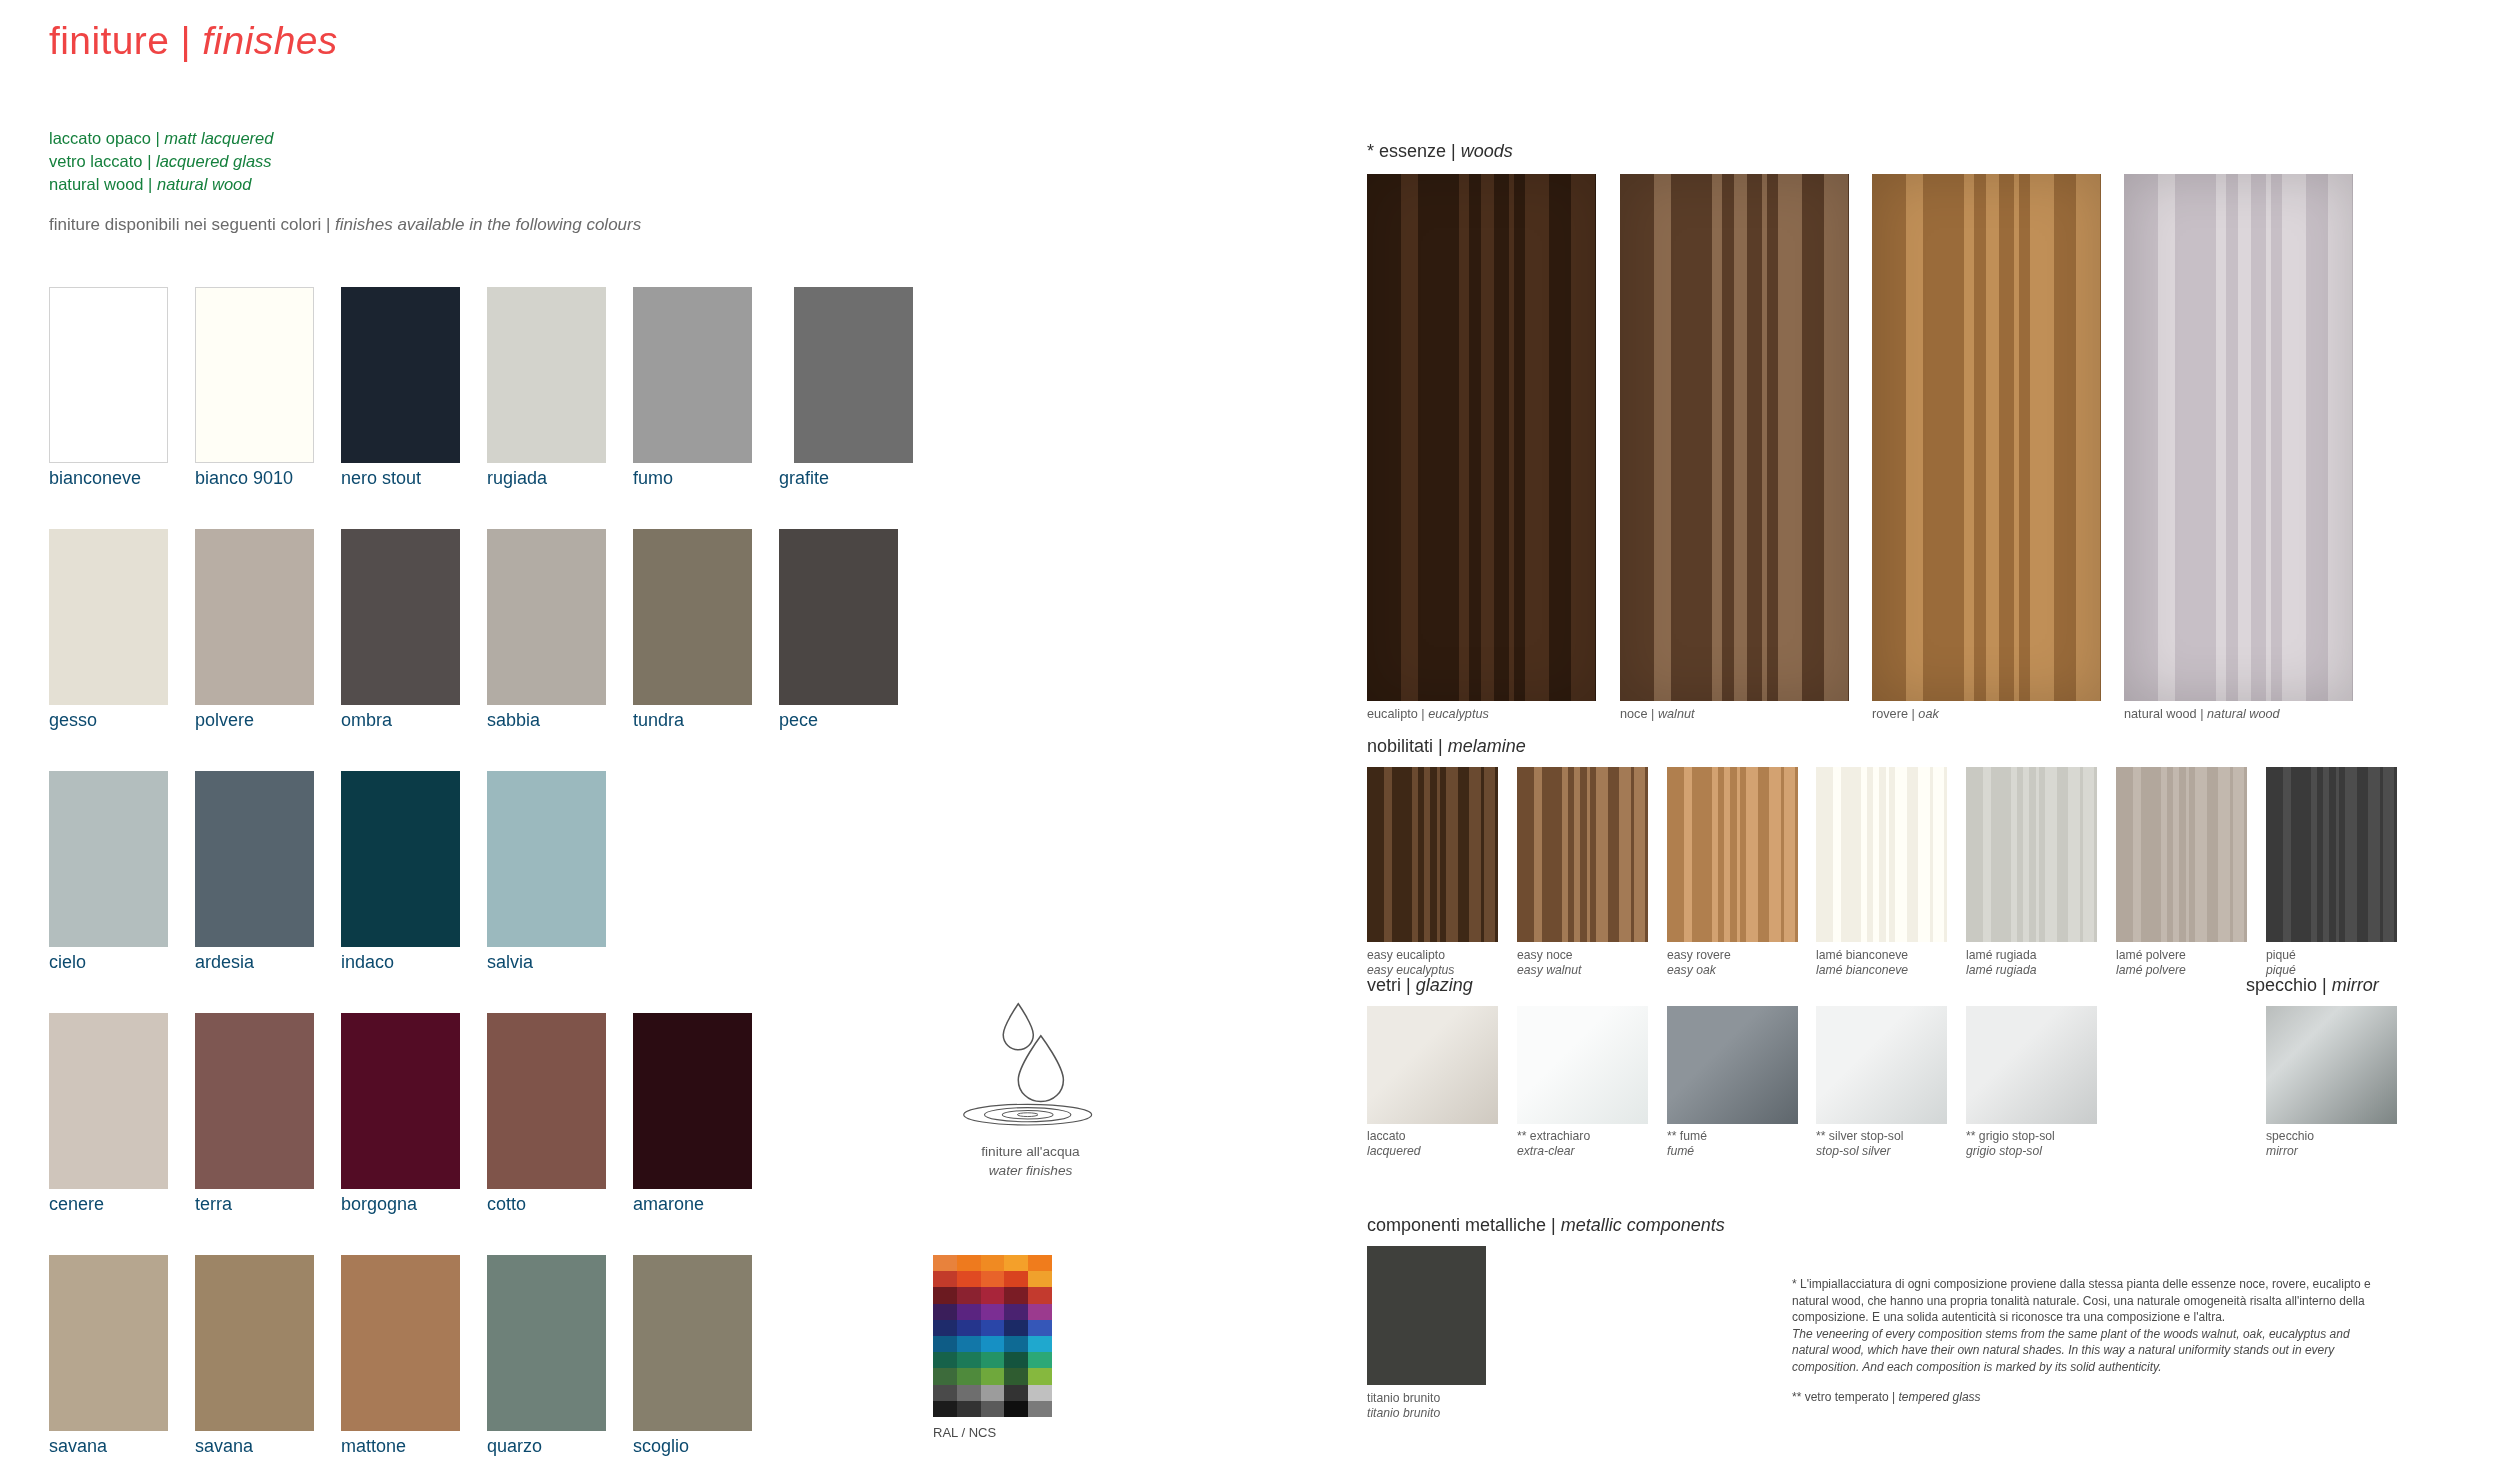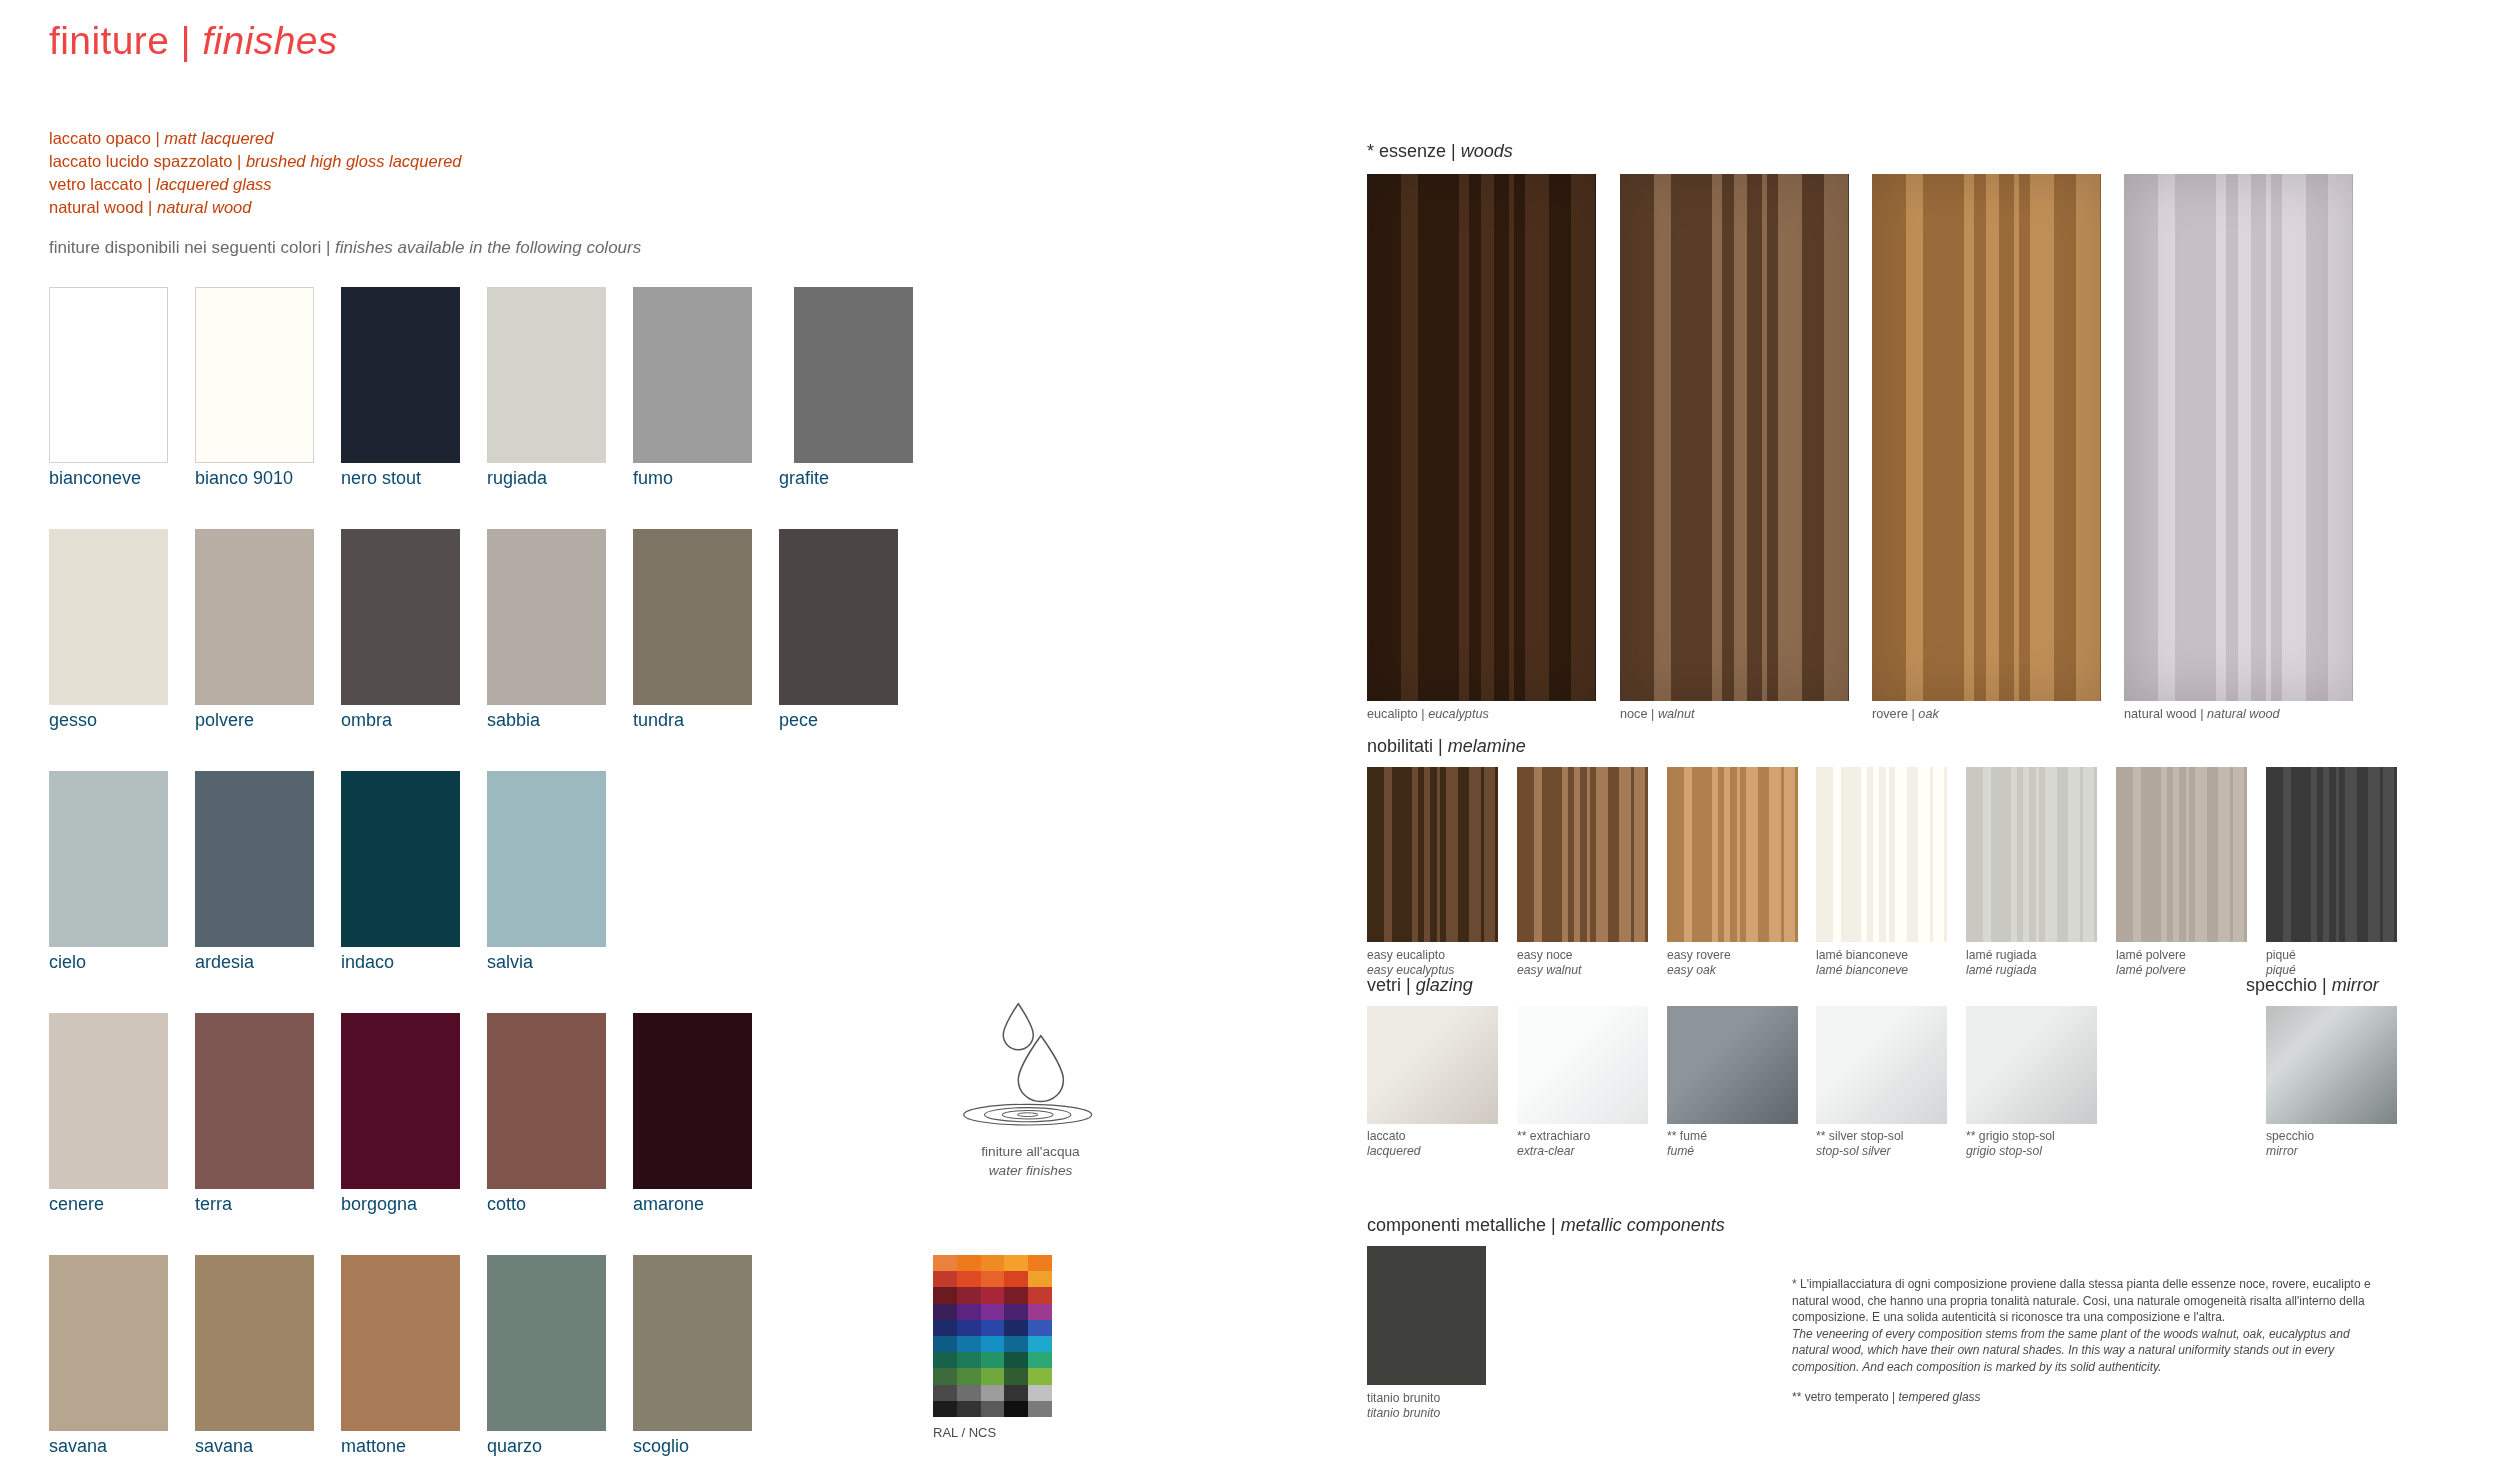--- a/index.html
+++ b/index.html
@@ -24,21 +24,21 @@
     font-weight: 300;
     color: #ef4444;
     letter-spacing: 0.4px;
     white-space: nowrap;
   }
   .page-title .it { font-style: italic; }
 
   
   .left-col { position: absolute; left: 49px; top: 127px; width: 1262px; }
 
-  .finish-types { font-size: 16.5px; line-height: 23px; color: #c2410c; }
+  .finish-types { font-size: 16.5px; line-height: 23px; color: #15803d; }
   .finish-types div span.it { font-style: italic; }
 
   .avail-note {
     margin-top: 19px;
     font-size: 17px;
     color: #6a6a6a;
     font-weight: 300;
   }
   .avail-note .it { font-style: italic; }
 
@@ -161,23 +161,20 @@
   <div class="page-title">
     <span>finiture</span>
     <span>|</span>
     <span class="it">finishes</span>
   </div>
 
   <div class="left-col">
     <div class="finish-types">
       <div>
         <span>laccato opaco</span><span> | </span><span class="it">matt lacquered</span>
-      </div>
-      <div>
-        <span>laccato lucido spazzolato</span><span> | </span><span class="it">brushed high gloss lacquered</span>
       </div>
       <div>
         <span>vetro laccato</span><span> | </span><span class="it">lacquered glass</span>
       </div>
       <div>
         <span>natural wood</span><span> | </span><span class="it">natural wood</span>
       </div>
     </div>
 
     <div class="avail-note">

